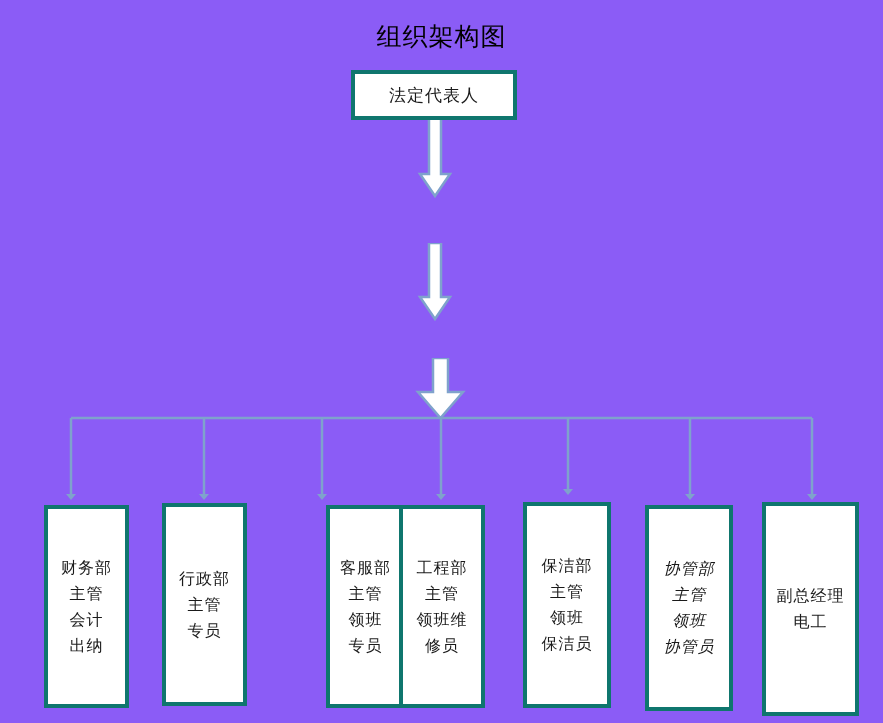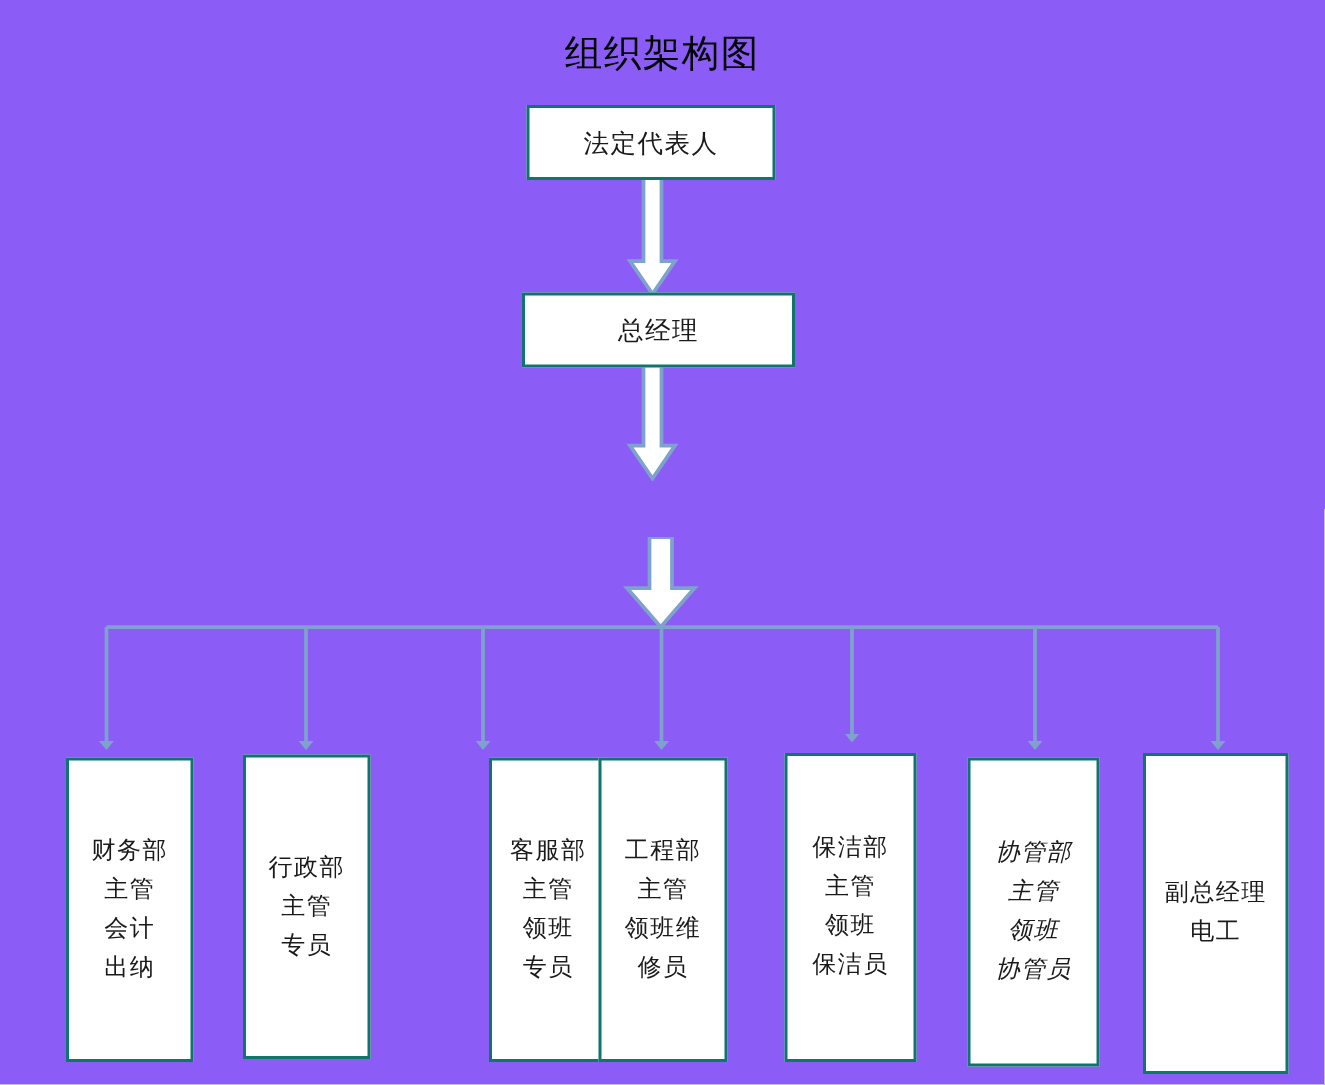--- a/index.html
+++ b/index.html
@@ -27,21 +27,21 @@
     font-size: 25px;
     line-height: 32px;
     letter-spacing: 1px;
     color: #000000;
     font-family: "Liberation Sans", "DejaVu Sans", sans-serif;
     font-weight: normal;
   }
   .node-box {
     position: absolute;
     box-sizing: border-box;
-    border: 2px solid #0f766e;
+    border: 4px solid #0f766e;
     background: #ffffff;
     display: flex;
     align-items: center;
     justify-content: center;
     text-align: center;
   }
   .node-label {
     font-size: 17px;
     line-height: 25px;
     color: #1a1a1a;
@@ -99,23 +99,20 @@
   </svg>
 
   <svg class="block-arrow" style="left:415px; top:358px; width:54px; height:62px;" viewBox="0 0 54 62" xmlns="http://www.w3.org/2000/svg">
     <path d="M18,0 L33,0 L33,34 L48,34 L25.5,60 L3,34 L18,34 Z" fill="#FFFFFF" stroke="#7FA2CC" stroke-width="2.5"></path>
   </svg>
 
   <div class="node-box" style="left:351px; top:70px; width:166px; height:50px;">
     <span class="node-label">法定代表人</span>
   </div>
 
-  <div class="node-box" style="left:348px; top:195px; width:182px; height:50px;">
-    <span class="node-label">总经理</span>
-  </div>
 
 
   <div class="node-box leaf-box" style="left:29px; top:505px; width:85px; height:203px;margin-left:15px;">
     <span class="node-label">财务部
 主管
 会计
 出纳</span>
   </div>
 
   <div class="node-box leaf-box" style="left:162px; top:503px; width:85px; height:203px;">

